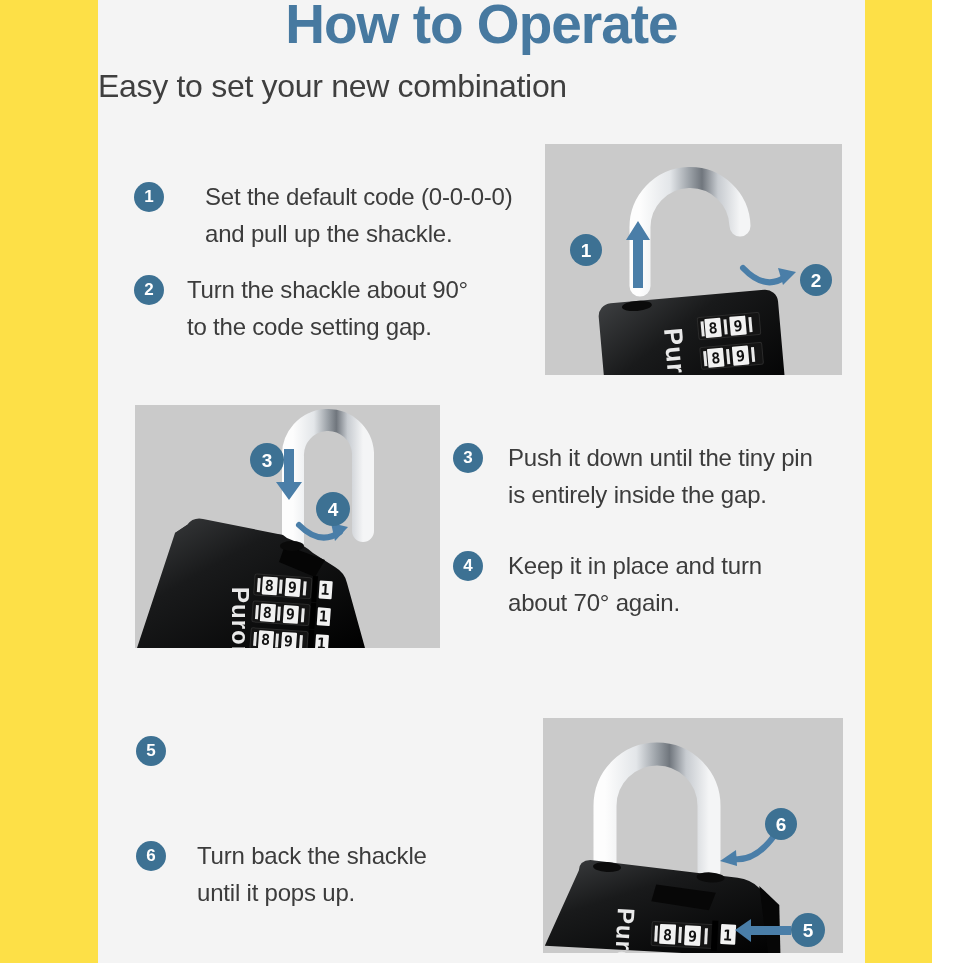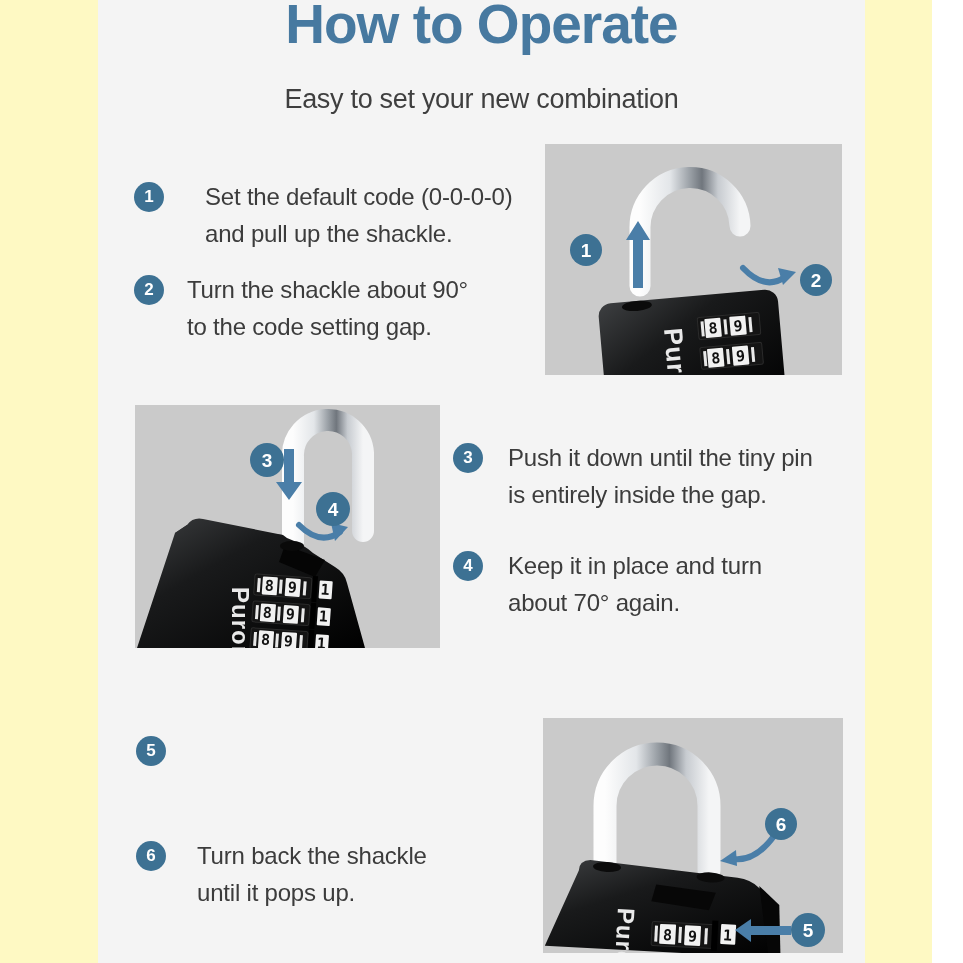--- a/index.html
+++ b/index.html
@@ -1,22 +1,22 @@
 <!DOCTYPE html>
 <html><head>
 <meta charset="utf-8">
 <style>
   html,body{margin:0;padding:0;background:#fff;}
-  .page{position:relative;width:932px;height:963px;background:#fef9c3;overflow:hidden;
+  .page{position:relative;width:932px;height:963px;background:#fde047;overflow:hidden;
         font-family:"Liberation Sans","DejaVu Sans",sans-serif;}
   .column{position:absolute;left:98px;top:0;width:767px;height:963px;background:#f4f4f4;}
   .title{position:absolute;left:98px;top:-12px;width:767px;margin:0;text-align:center;
          font-size:55px;line-height:72px;font-weight:bold;color:#4779a0;letter-spacing:-1px;}
-  .subtitle{position:absolute;left:98px;top:84px;width:767px;text-align:center;
-            font-size:27px;color:#3f3f3f;letter-spacing:-.3px;}
+  .subtitle{position:absolute;left:98px;top:68px;width:767px;text-align:left;
+            font-size:32px;color:#3f3f3f;letter-spacing:-.3px;}
   .step{position:absolute;display:flex;align-items:flex-start;}
   .badge{width:30px;height:30px;border-radius:50%;background:#3d7193;color:#fff;
          font-size:17px;font-weight:bold;display:flex;align-items:center;justify-content:center;
          flex:none;margin-top:2px;}
   .step-text{font-size:24px;line-height:37px;color:#3c3c3c;white-space:pre-line;
              letter-spacing:-.2px;margin-top:-2px;}
   .s1{left:134px;top:180px;} .s1 .step-text{margin-left:41px;}
   .s2{left:134px;top:273px;} .s2 .step-text{margin-left:23px;}
   .s3{left:453px;top:441px;} .s3 .step-text{margin-left:25px;}
   .s4{left:453px;top:549px;} .s4 .step-text{margin-left:25px;}

